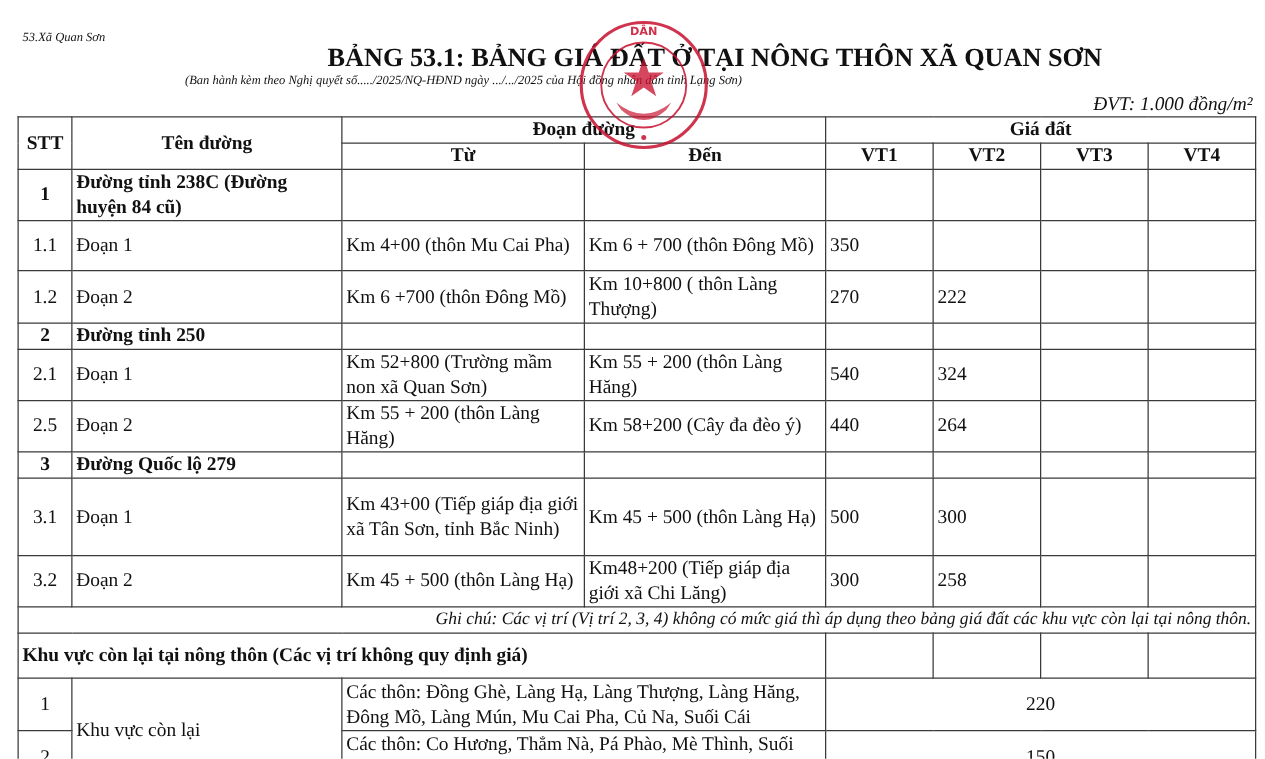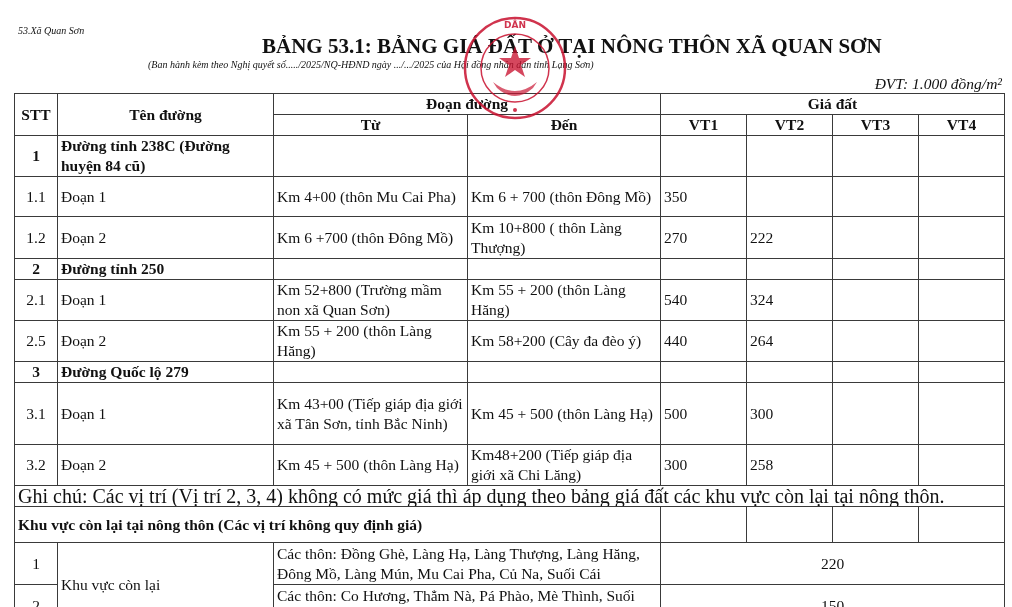--- a/index.html
+++ b/index.html
@@ -12,21 +12,21 @@
   .subtitle { position: absolute; left: 148px; top: 59px; font-size: 10px; font-style: italic; }
   .unit { position: absolute; right: 10px; top: 75px; font-size: 15.5px; font-style: italic; text-align: center; }
   table.main { position: absolute; left: 14px; top: 93px; border-collapse: collapse;
                font-size: 15.5px; table-layout: fixed; }
   table.main td, table.main th { border: 1.5px solid #3a3a3a; padding: 0 3px; line-height: 20px;
                                   vertical-align: middle; overflow: hidden; }
   th { font-weight: bold; text-align: center; }
   .c { text-align: center; }
   .r { text-align: left; }
   .b { font-weight: bold; }
-  .note { text-align: left; font-size: 20px; }
+  .note { text-align: right; font-style: italic; font-size: 14px; }
   .stamp { position: absolute; left: 463px; top: 16px; width: 104px; height: 104px; pointer-events: none; opacity: 0.85; }
 </style>
 </head>
 <body>
 
 <div class="section-title">53.Xã Quan Sơn</div>
 <div class="table-title">BẢNG 53.1: BẢNG GIÁ ĐẤT Ở TẠI NÔNG THÔN XÃ QUAN SƠN</div>
 <div class="subtitle">(Ban hành kèm theo Nghị quyết số...../2025/NQ-HĐND ngày .../.../2025 của Hội đồng nhân dân tỉnh Lạng Sơn)</div>
 <div class="unit">ĐVT: 1.000 đồng/m²</div>
 

